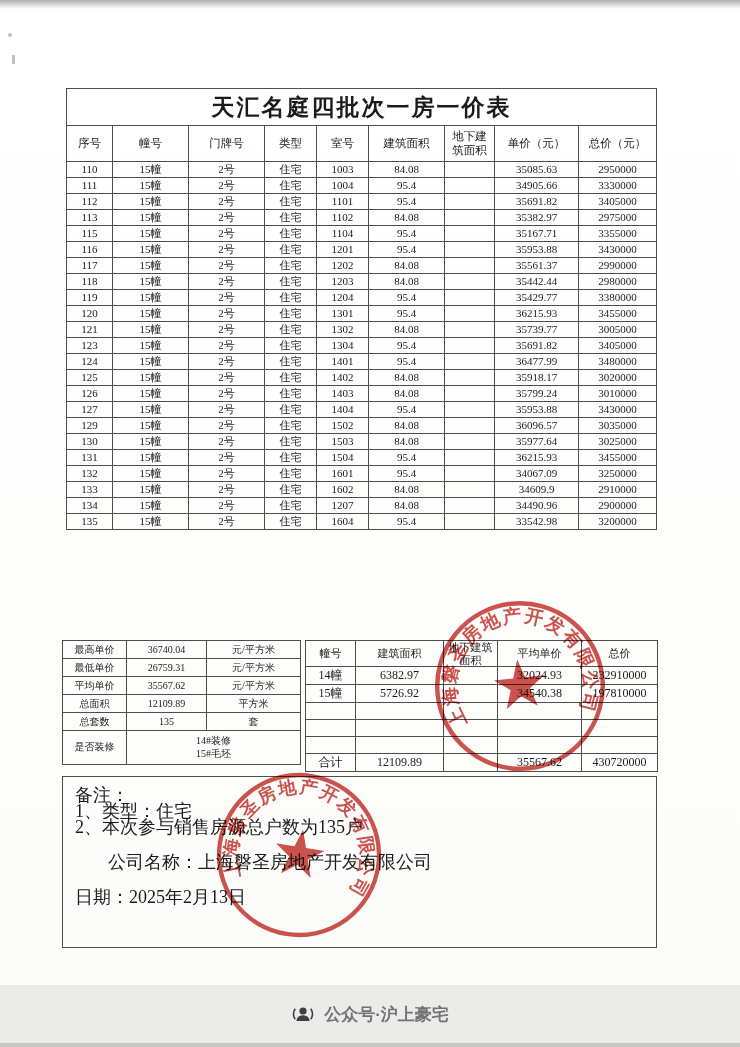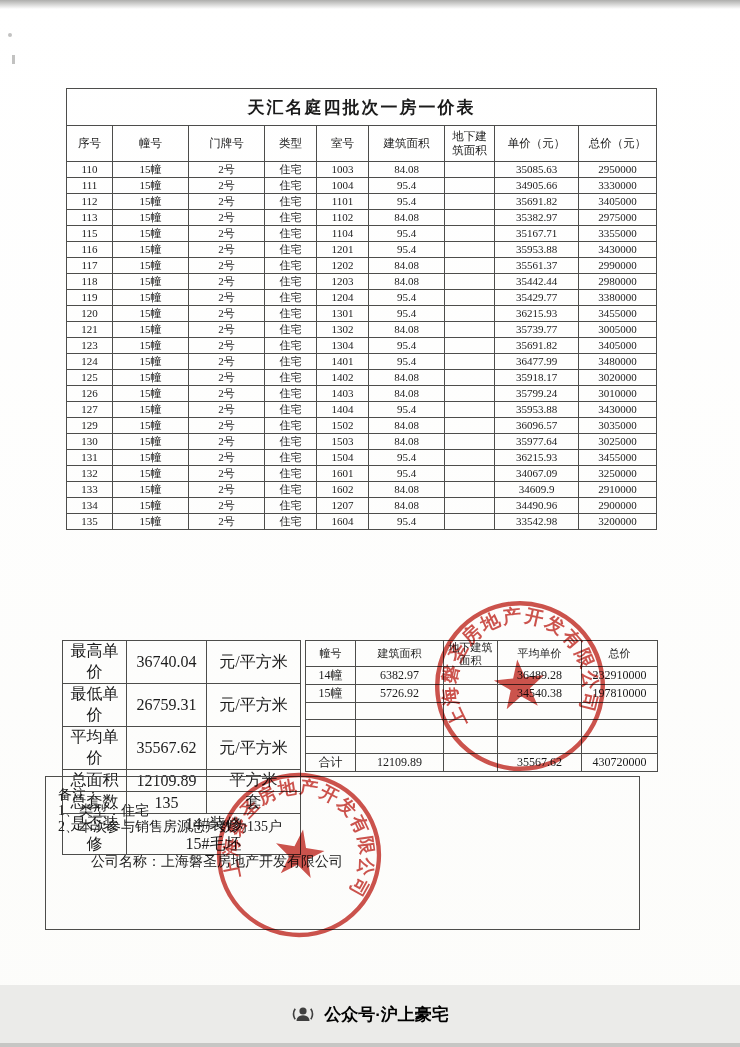--- a/index.html
+++ b/index.html
@@ -11,45 +11,45 @@
     background:linear-gradient(to bottom,#aeaeac,rgba(255,255,255,0)); }
   .bottom-band { position:absolute; left:0; bottom:0; width:740px; height:4px; background:#c6c6c4; }
   .artifact { position:absolute; background:#9a9a98; opacity:.6; }
   .a1 { left:12px; top:55px; width:3px; height:9px; }
   .a2 { left:8px; top:33px; width:4px; height:4px; border-radius:50%; }
 
   table { border-collapse:collapse; table-layout:fixed; position:absolute; }
   th, td { border:1px solid #4d4d4b; text-align:center; vertical-align:middle; overflow:hidden; white-space:normal; }
 
   .main-table { left:66px; top:88px; width:590px; font-size:11px; }
-  .main-table .title-cell { height:37px; font-size:17px; font-weight:bold; letter-spacing:2px; }
+  .main-table .title-cell { height:37px; font-size:23px; font-weight:bold; letter-spacing:2px; }
   .main-table tr.head-row th { height:36px; font-size:11.5px; font-weight:normal; line-height:1.2; padding:0 2px; }
   .main-table tbody td { height:16px; line-height:1; padding:0 1px; }
 
-  .stats-table { left:62px; top:640px; width:238px; font-size:16px; }
+  .stats-table { left:62px; top:640px; width:238px; font-size:10px; }
   .stats-table td { height:18px; }
   .stats-table .decor-row td { height:34px; line-height:1.25; }
 
   .building-table { left:305px; top:640px; width:352px; font-size:12px; }
   .building-table th { height:24px; font-weight:normal; font-size:11px; line-height:1.15; padding:0 2px; }
   .building-table td { height:17px; }
 
-  .notes-box { position:absolute; left:45px; top:776px; width:595px; height:154px;
-    border:1px solid #4d4d4b; padding:10px 12px; font-size:14px; line-height:16px; }
+  .notes-box { position:absolute; left:62px; top:776px; width:595px; height:172px;
+    border:1px solid #4d4d4b; padding:10px 12px; font-size:18px; line-height:16px; }
   .notes-box .company { margin-top:19px;margin-left:33px; }
   .notes-box .date { margin-top:19px; }
 
   .stamp { position:absolute; mix-blend-mode:multiply; opacity:.85; }
   .stamp1 { left:431px; top:597px; width:178px; height:178px; transform:rotate(-6deg); }
   .stamp2 { left:213px; top:769px; width:172px; height:172px; transform:rotate(9deg); }
   .stamp text { font-family:"Liberation Serif", serif; font-size:21px; letter-spacing:2px; font-weight:bold; }
 
   .footer { position:absolute; left:0; bottom:4px; width:740px; height:58px; background:#ebebe9;
     display:flex; align-items:center; justify-content:center; gap:9px;
-    font-family:"Liberation Sans", sans-serif; font-size:17px; font-weight:600; color:#000000; }
+    font-family:"Liberation Sans", sans-serif; font-size:17px; font-weight:600; color:#737373; }
 </style>
 </head>
 <body>
 
 <div class="page">
 
   <div class="top-band"></div>
   <div class="artifact a1"></div>
   <div class="artifact a2"></div>
 
@@ -431,21 +431,21 @@
           <th>平均单价</th>
           <th>总价</th>
         </tr>
     </thead>
     <tbody>
 
         <tr>
           <td>14幢</td>
           <td>6382.97</td>
           <td></td>
-          <td>36489.28</td>
+          <td>32024.93</td>
           <td>232910000</td>
         </tr>
 
         <tr>
           <td>15幢</td>
           <td>5726.92</td>
           <td></td>
           <td>34540.38</td>
           <td>197810000</td>
         </tr>
@@ -482,20 +482,21 @@
           <td>430720000</td>
         </tr>
       </tbody>
   </table>
 
   <div class="notes-box">
     <div>备注：</div>
     <div>1、类型：住宅</div>
     <div>2、本次参与销售房源总户数为135户</div>
     <div class="company">公司名称：上海磐圣房地产开发有限公司</div>
+    <div class="date">日期：2025年2月13日</div>
   </div>
 
   <svg class="stamp stamp1" viewBox="0 0 200 200">
     <circle cx="100" cy="100" r="93" fill="none" stroke-width="5" stroke="#c5342e"></circle>
     <path id="tp1" d="M 37.6,136 A 72,72 0 1 1 162.4,136" fill="none"></path>
     <text text-anchor="middle" fill="#c5342e">
       <textPath href="#tp1" startOffset="50%">上海磐圣房地产开发有限公司</textPath>
     </text>
     <polygon points="100,70 106.8,90.7 128.5,90.7 110.9,103.6 117.6,124.3 100,111.5 82.4,124.3 89.1,103.6 71.5,90.7 93.2,90.7" fill="#c5342e"></polygon>
   </svg>

